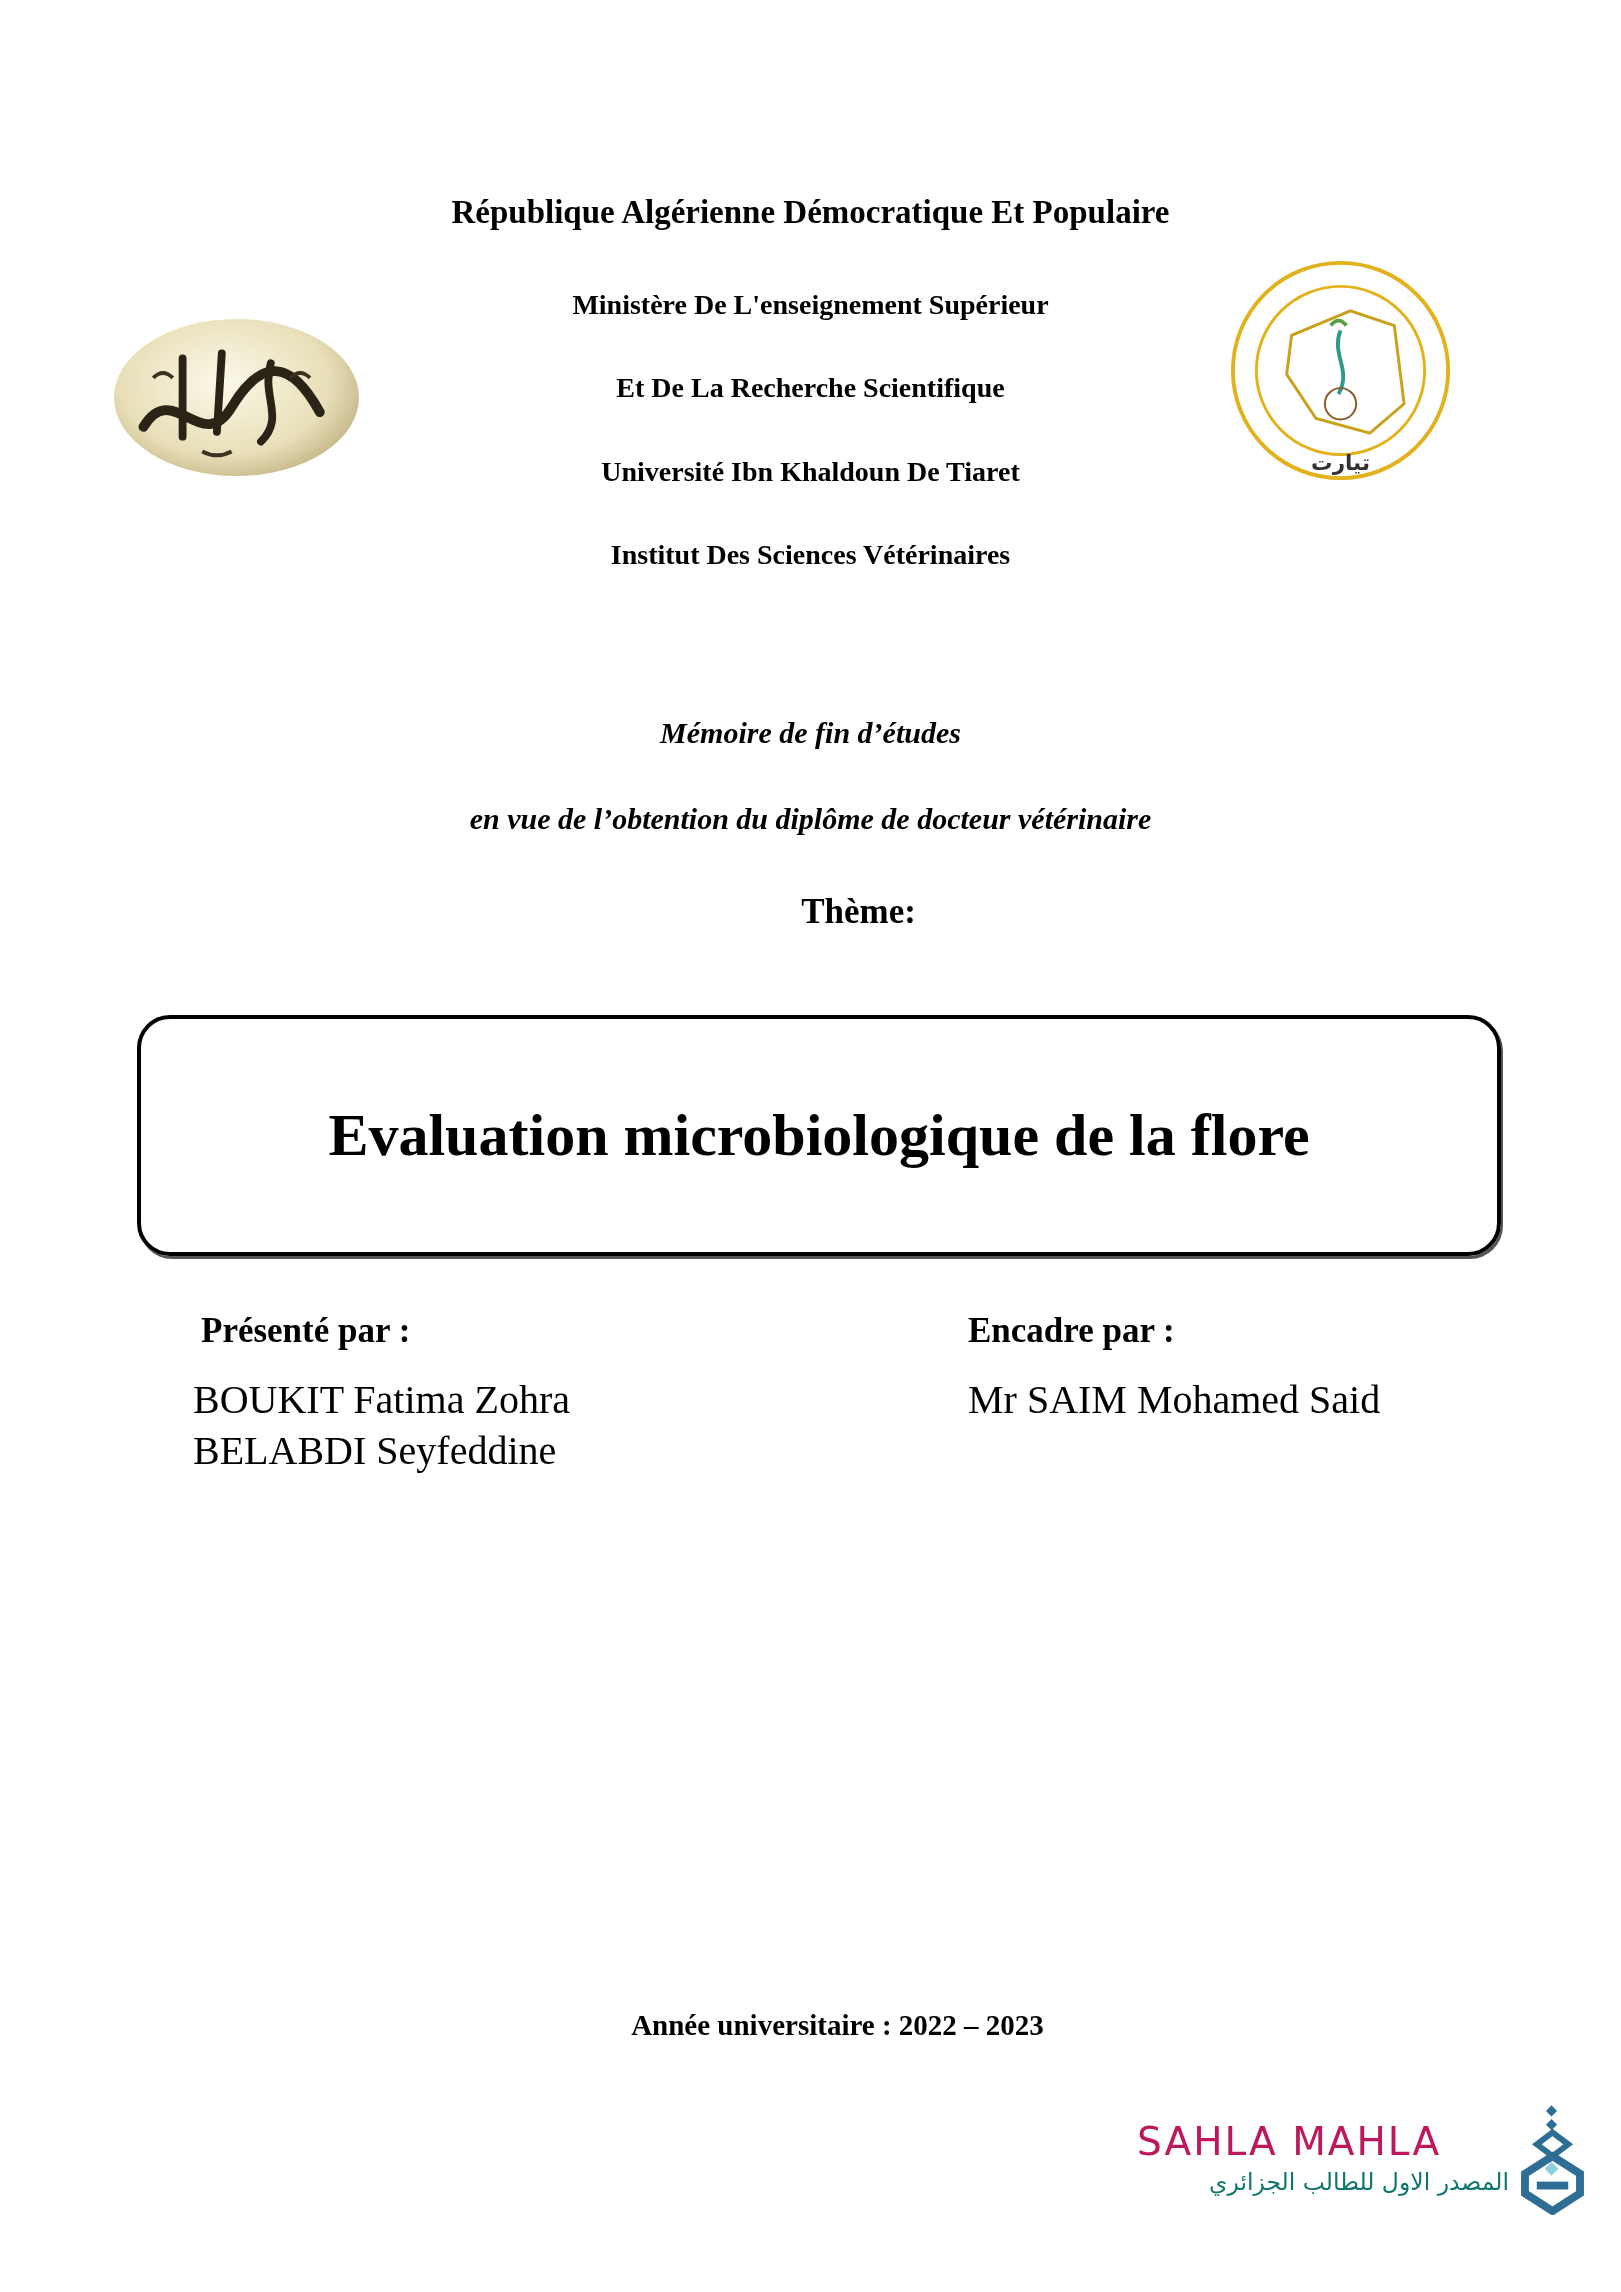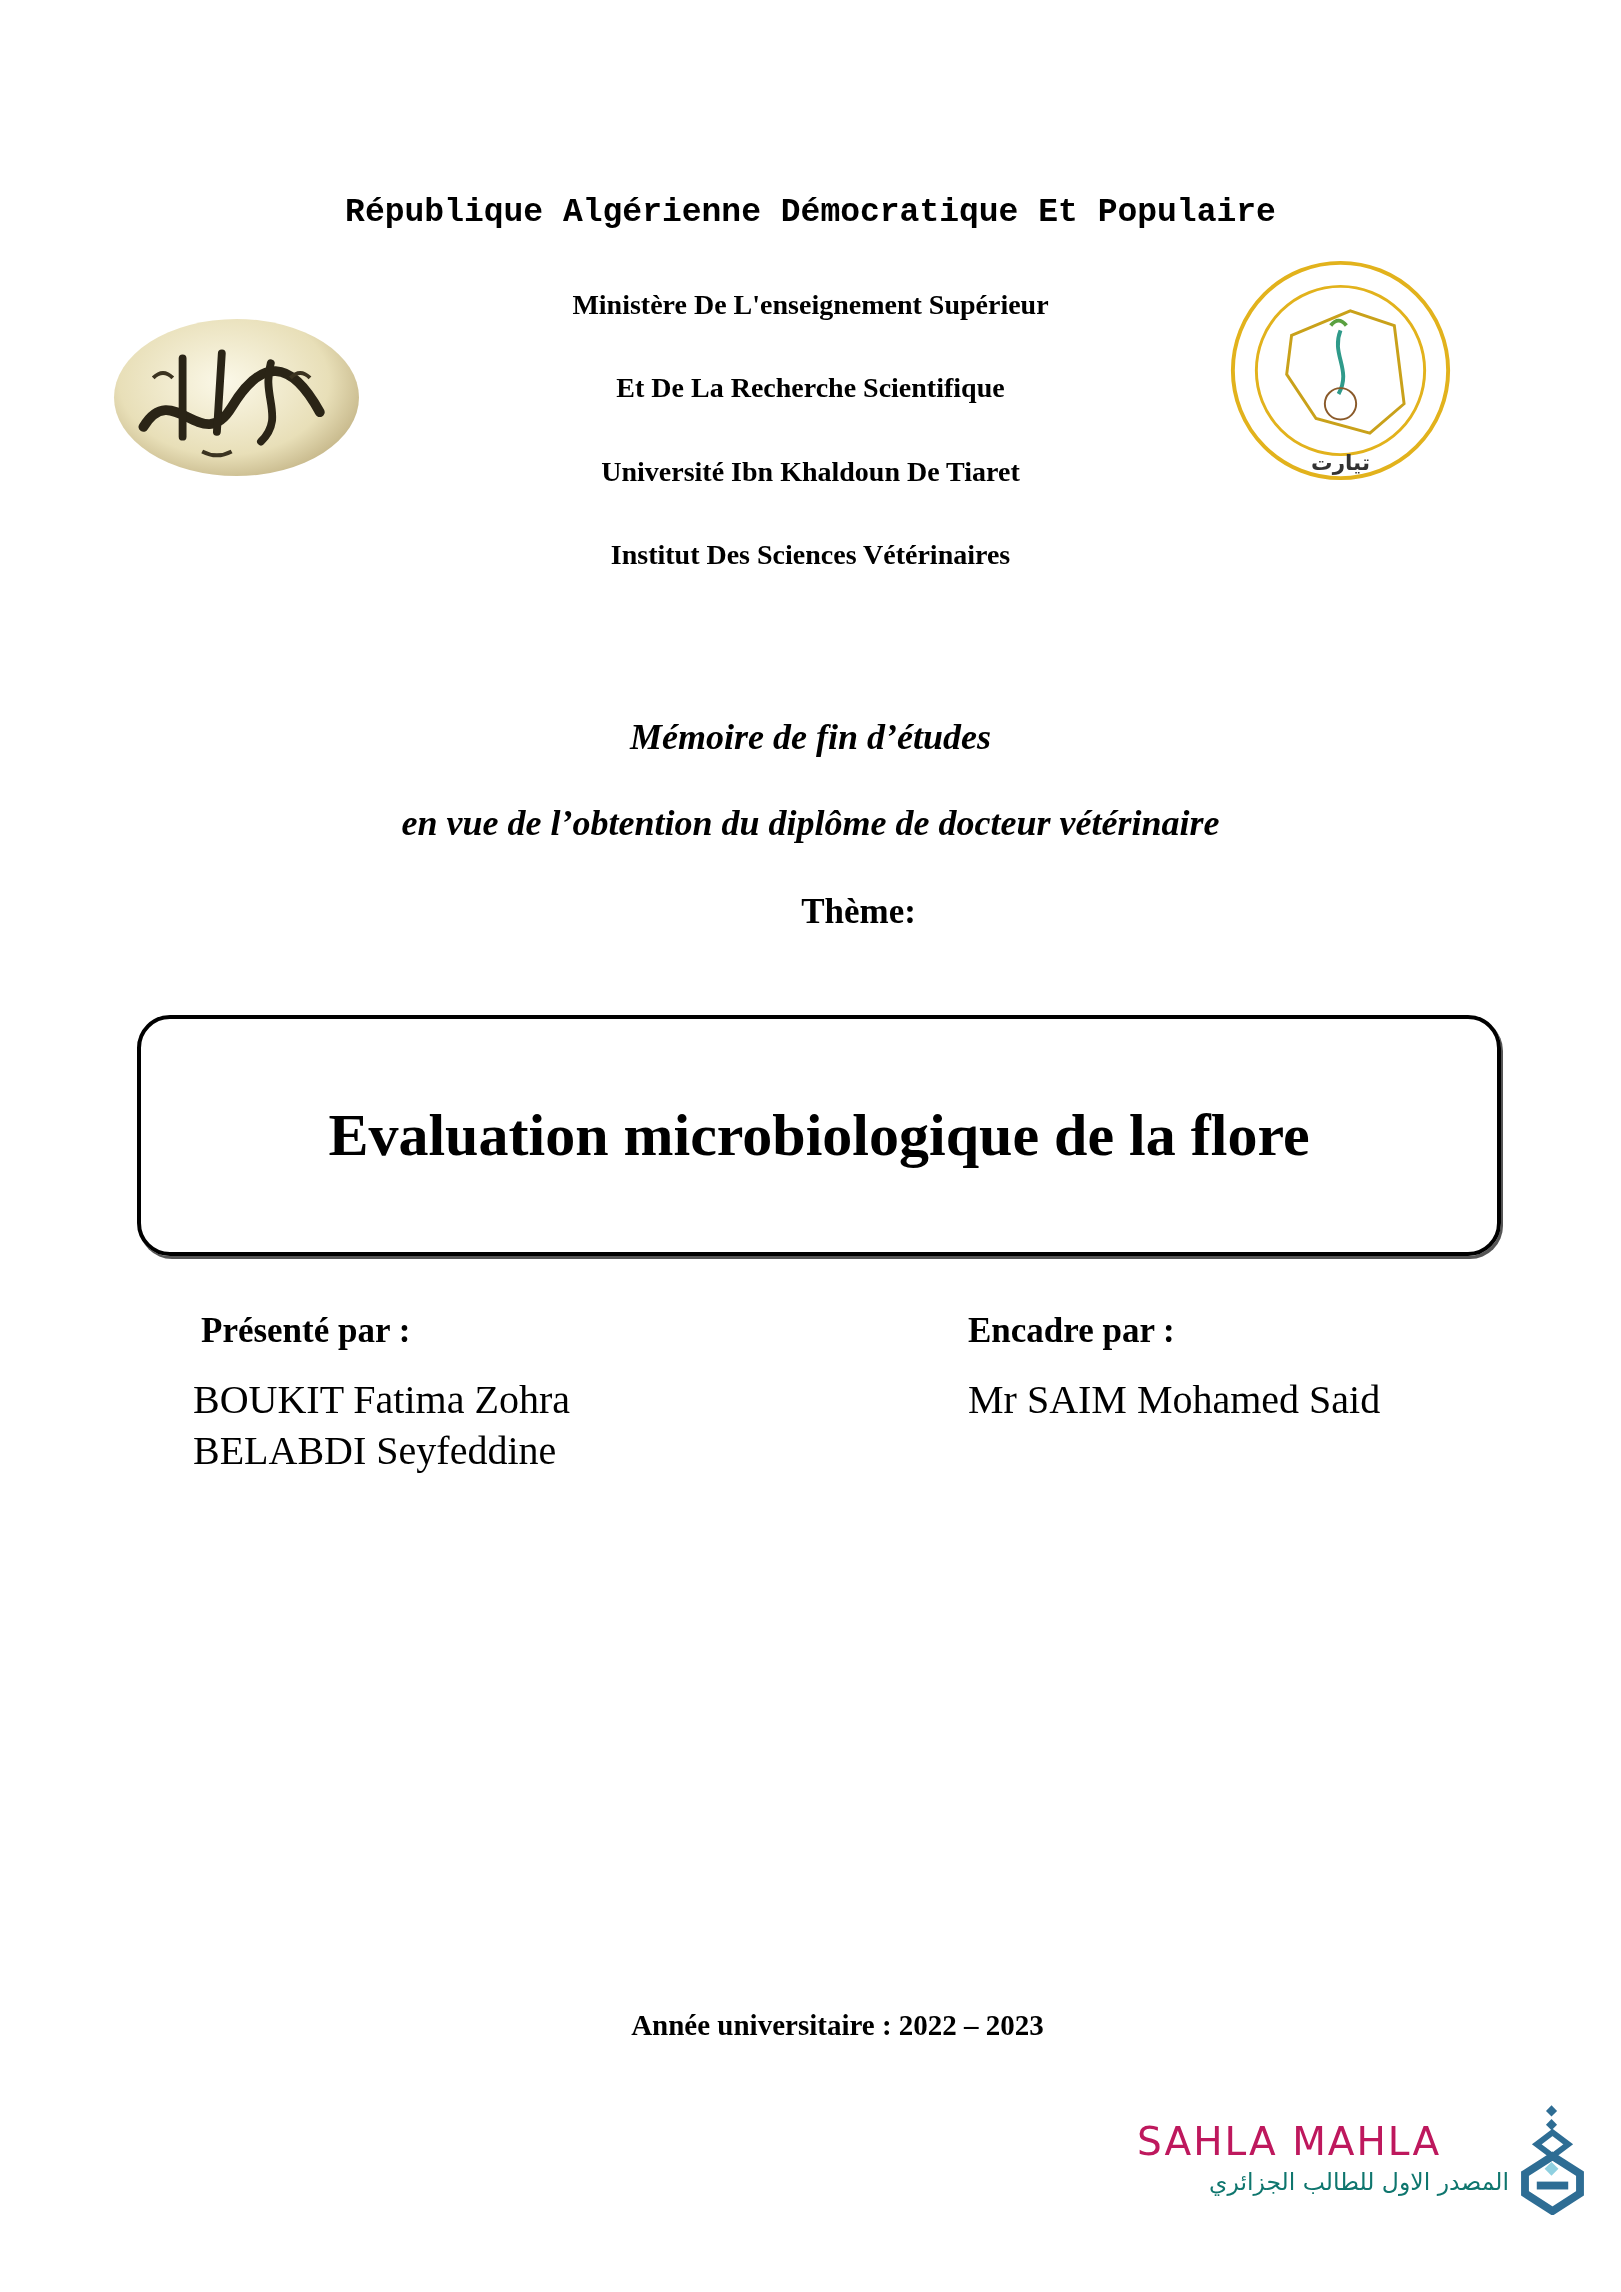--- a/index.html
+++ b/index.html
@@ -1,22 +1,22 @@
 <!DOCTYPE html>
 <html><head>
 <meta charset="utf-8">
 <style>
   html, body { margin: 0; padding: 0; background: #ffffff; }
   body { width: 1621px; height: 2293px; position: relative; overflow: hidden;
          font-family: "Liberation Serif", "DejaVu Serif", serif; color: #000; }
   .abs { position: absolute; }
   .center { left: 0; width: 1621px; text-align: center; }
-  .hdr1 { top: 194px; font-size: 33px; font-weight: bold; font-family: Liberation Mono, monospace; }
+  .hdr1 { top: 194px; font-size: 33px; font-weight: bold; }
   .hdr2 { font-size: 28px; font-weight: bold; }
-  .it  { font-style: italic; font-weight: bold; font-size: 36px; }
+  .it  { font-style: italic; font-weight: bold; font-size: 30px; }
   .theme { top: 892px; font-size: 35px; font-weight: bold; padding-left: 48px; }
   .titlebox { left: 137px; top: 1015px; width: 1364px; height: 241px;
               border: 4.9px solid #000; border-radius: 33px; box-sizing: border-box;
               box-shadow: 2px 2.9px 0 #555; display: flex; flex-direction: row;
               justify-content: center; align-items: center; }
   .titlebox div { font-size: 60px; font-weight: bold; line-height: 1.18; text-align: center; }
   .lbl { font-size: 35px; font-weight: bold; }
   .name { font-size: 40px; }
   .year { top: 2009px; font-size: 29px; font-weight: bold; padding-left: 27px; }
 

